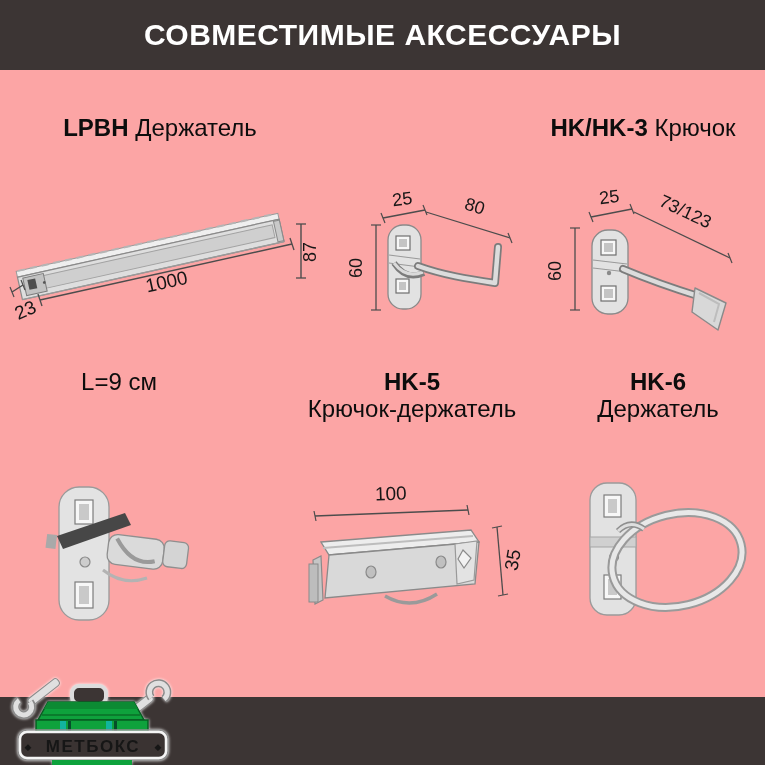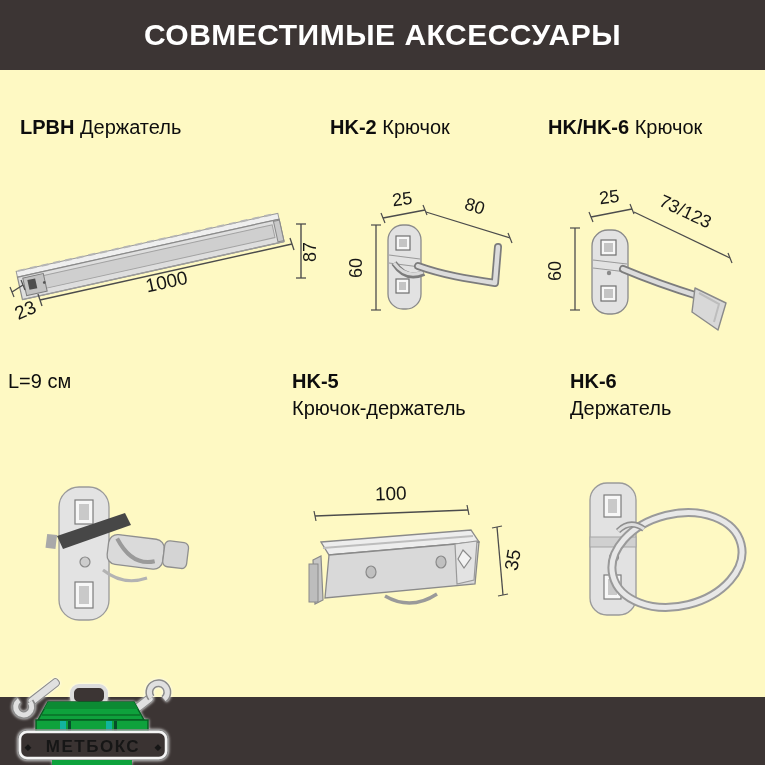--- a/index.html
+++ b/index.html
@@ -1,49 +1,46 @@
 <!DOCTYPE html>
 <html><head>
 <meta charset="utf-8">
 <style>
   html,body{margin:0;padding:0;background:#fff;}
-  .page{position:relative;width:765px;height:765px;background:#fef9c3;overflow:hidden;
+  .page{position:relative;width:765px;height:765px;background:#fca5a5;overflow:hidden;
         font-family:"Liberation Sans",sans-serif;color:#111;}
   .bar{position:absolute;left:0;width:765px;background:#3c3534;}
   .bar.top{top:0;height:70px;}
   .bar.bottom{top:697px;height:68px;}
   .hdr{width:100%;text-align:center;line-height:70px;color:#fff;
        font-size:30px;font-weight:800;letter-spacing:.5px;}
-  .title{position:absolute;text-align:left;font-size:20px;line-height:27px;color:#0d0d0d;}
+  .title{position:absolute;text-align:center;font-size:24px;line-height:27px;color:#0d0d0d;}
   .title b{font-weight:700;}
   svg{position:absolute;overflow:visible;}
   svg text{font-family:"Liberation Sans",sans-serif;fill:#161616;}
   .dim{font-size:18px;}
   .dimL{font-size:19px;}
   .logo-glow{filter:drop-shadow(0 0 1.6px rgba(255,255,255,.95));}
 </style>
 </head>
 <body>
 
 <div class="page">
 
   <div class="bar top">
     <div class="hdr">СОВМЕСТИМЫЕ АКСЕССУАРЫ</div>
   </div>
 
   <div class="title" style="left:20px;top:114px;width:280px;">
     <div><b>LPBH</b> <span>Держатель</span></div>
   </div>
 
-  <div class="title" style="left:330px;top:114px;width:180px;">
-    <div><b>HK-2</b> <span>Крючок</span></div>
-  </div>
 
   <div class="title" style="left:548px;top:114px;width:190px;">
-    <div><b>HK/HK-6</b> <span>Крючок</span></div>
+    <div><b>HK/HK-3</b> <span>Крючок</span></div>
   </div>
 
   <svg style="left:5px;top:178px;" width="315" height="152" viewBox="0 0 315 152">
     <g transform="translate(150,82) rotate(-12.5)">
       <rect x="-138" y="-19" width="268" height="6" fill="#efefef" stroke="#9a9a9a" stroke-width="1"></rect>
       <line x1="-136" y1="-19" x2="128" y2="-19" stroke="#b5b5b5" stroke-width="2" stroke-dasharray="7 5"></line>
       <rect x="-138" y="-13" width="268" height="23" fill="#dedede" stroke="#8a8a8a" stroke-width="1.2"></rect>
       <rect x="-124" y="-9" width="246" height="13" fill="#cfcfcf" stroke="#a2a2a2" stroke-width="1"></rect>
       <rect x="-133" y="-11" width="21" height="18" fill="#c2c2c2" stroke="#7c7c7c" stroke-width="1"></rect>
       <rect x="-129" y="-8" width="8" height="10" fill="#4e4e4e"></rect>

